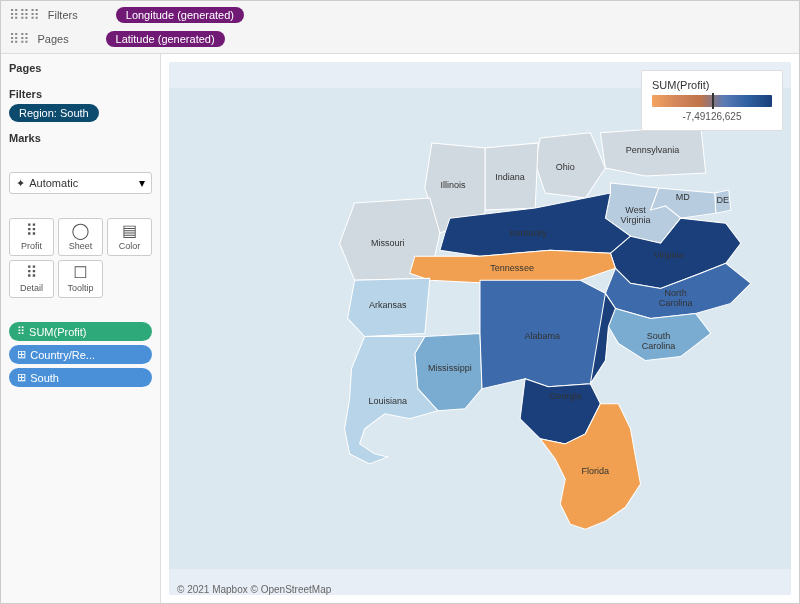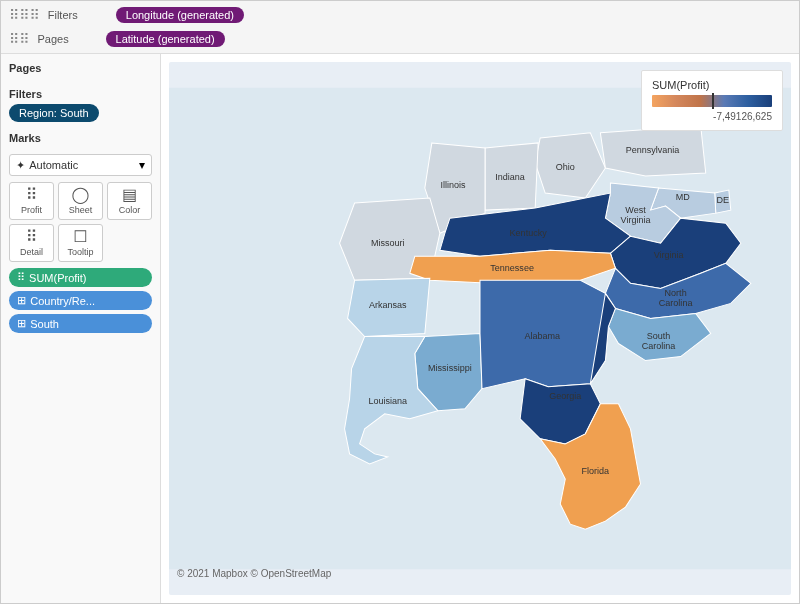--- a/index.html
+++ b/index.html
@@ -17,21 +17,21 @@
     
     .main-layout { display: flex; flex: 1; overflow: hidden; }
     
     
     .left-panel { width: 160px; min-width: 160px; background: #f9f9f9; border-right: 1px solid #ddd; padding: 8px; display: flex; flex-direction: column; gap: 10px; overflow-y: auto; }
     
     .section-title { font-size: 11px; font-weight: 700; color: #333; margin-bottom: 4px; }
     
     .filter-pill { background: #0c4a6e; color: white; border-radius: 12px; padding: 3px 10px; font-size: 11px; cursor: pointer; display: inline-block; }
     
-    .marks-section { display: flex; flex-direction: column; gap: 6px; }
+    .marks-section { display: flex; flex-direction: column; gap: 24px; }
     
     .marks-dropdown { display: flex; align-items: center; justify-content: space-between; background: white; border: 1px solid #ccc; border-radius: 3px; padding: 3px 6px; cursor: pointer; }
     .marks-dropdown-label { font-size: 11px; color: #333; display: flex; align-items: center; gap: 4px; }
     
     .marks-buttons { display: grid; grid-template-columns: 1fr 1fr 1fr; gap: 4px; }
     .marks-btn { display: flex; flex-direction: column; align-items: center; border: 1px solid #ccc; border-radius: 3px; padding: 4px 2px; cursor: pointer; background: white; font-size: 9px; color: #555; gap: 2px; }
     .marks-btn-icon { font-size: 16px; line-height: 1; }
     
     .field-pills { display: flex; flex-direction: column; gap: 4px; }
     .field-pill { background: #2eaa7a; color: white; border-radius: 12px; padding: 3px 8px; font-size: 11px; cursor: pointer; display: flex; align-items: center; gap: 4px; }
@@ -42,24 +42,24 @@
     
     .sheet-title { font-size: 18px; font-weight: 300; color: #333; margin-bottom: 6px; }
     
     .map-content { flex: 1; position: relative; background: #e8eef5; border-radius: 2px; overflow: hidden; }
     
     
     .legend { position: absolute; top: 8px; right: 8px; background: white; border: 1px solid #ddd; padding: 8px 10px; border-radius: 2px; min-width: 130px; }
     .legend-title { font-size: 11px; color: #333; margin-bottom: 4px; font-weight: 500; }
     .legend-gradient { width: 120px; height: 12px; border-radius: 1px; background: linear-gradient(to right, #f4a460, #d4875c, #c0744a, #5a7ab5, #2d5fa0, #1a3f7a); margin-bottom: 4px; position: relative; }
     .legend-marker { position: absolute; top: -2px; width: 2px; height: 16px; background: #333; left: 50%; }
-    .legend-labels { display: flex; justify-content: flex-end; font-size: 10px; color: #555; }
-    
-    
-    .map-copyright { position: absolute; bottom: 16px; left: 8px; font-size: 10px; color: #666; }
+    .legend-labels { display: flex; justify-content: center; font-size: 10px; color: #555; }
+    
+    
+    .map-copyright { position: absolute; bottom: 0; left: 8px; font-size: 10px; color: #666; }
     
     
     .map-svg { width: 100%; height: 100%; }
     
     .state-label { font-size: 9px; fill: #333; text-anchor: middle; pointer-events: none; }
     .state-border { stroke: white; stroke-width: 1; }
   </style>
 </head>
 <body>
 

